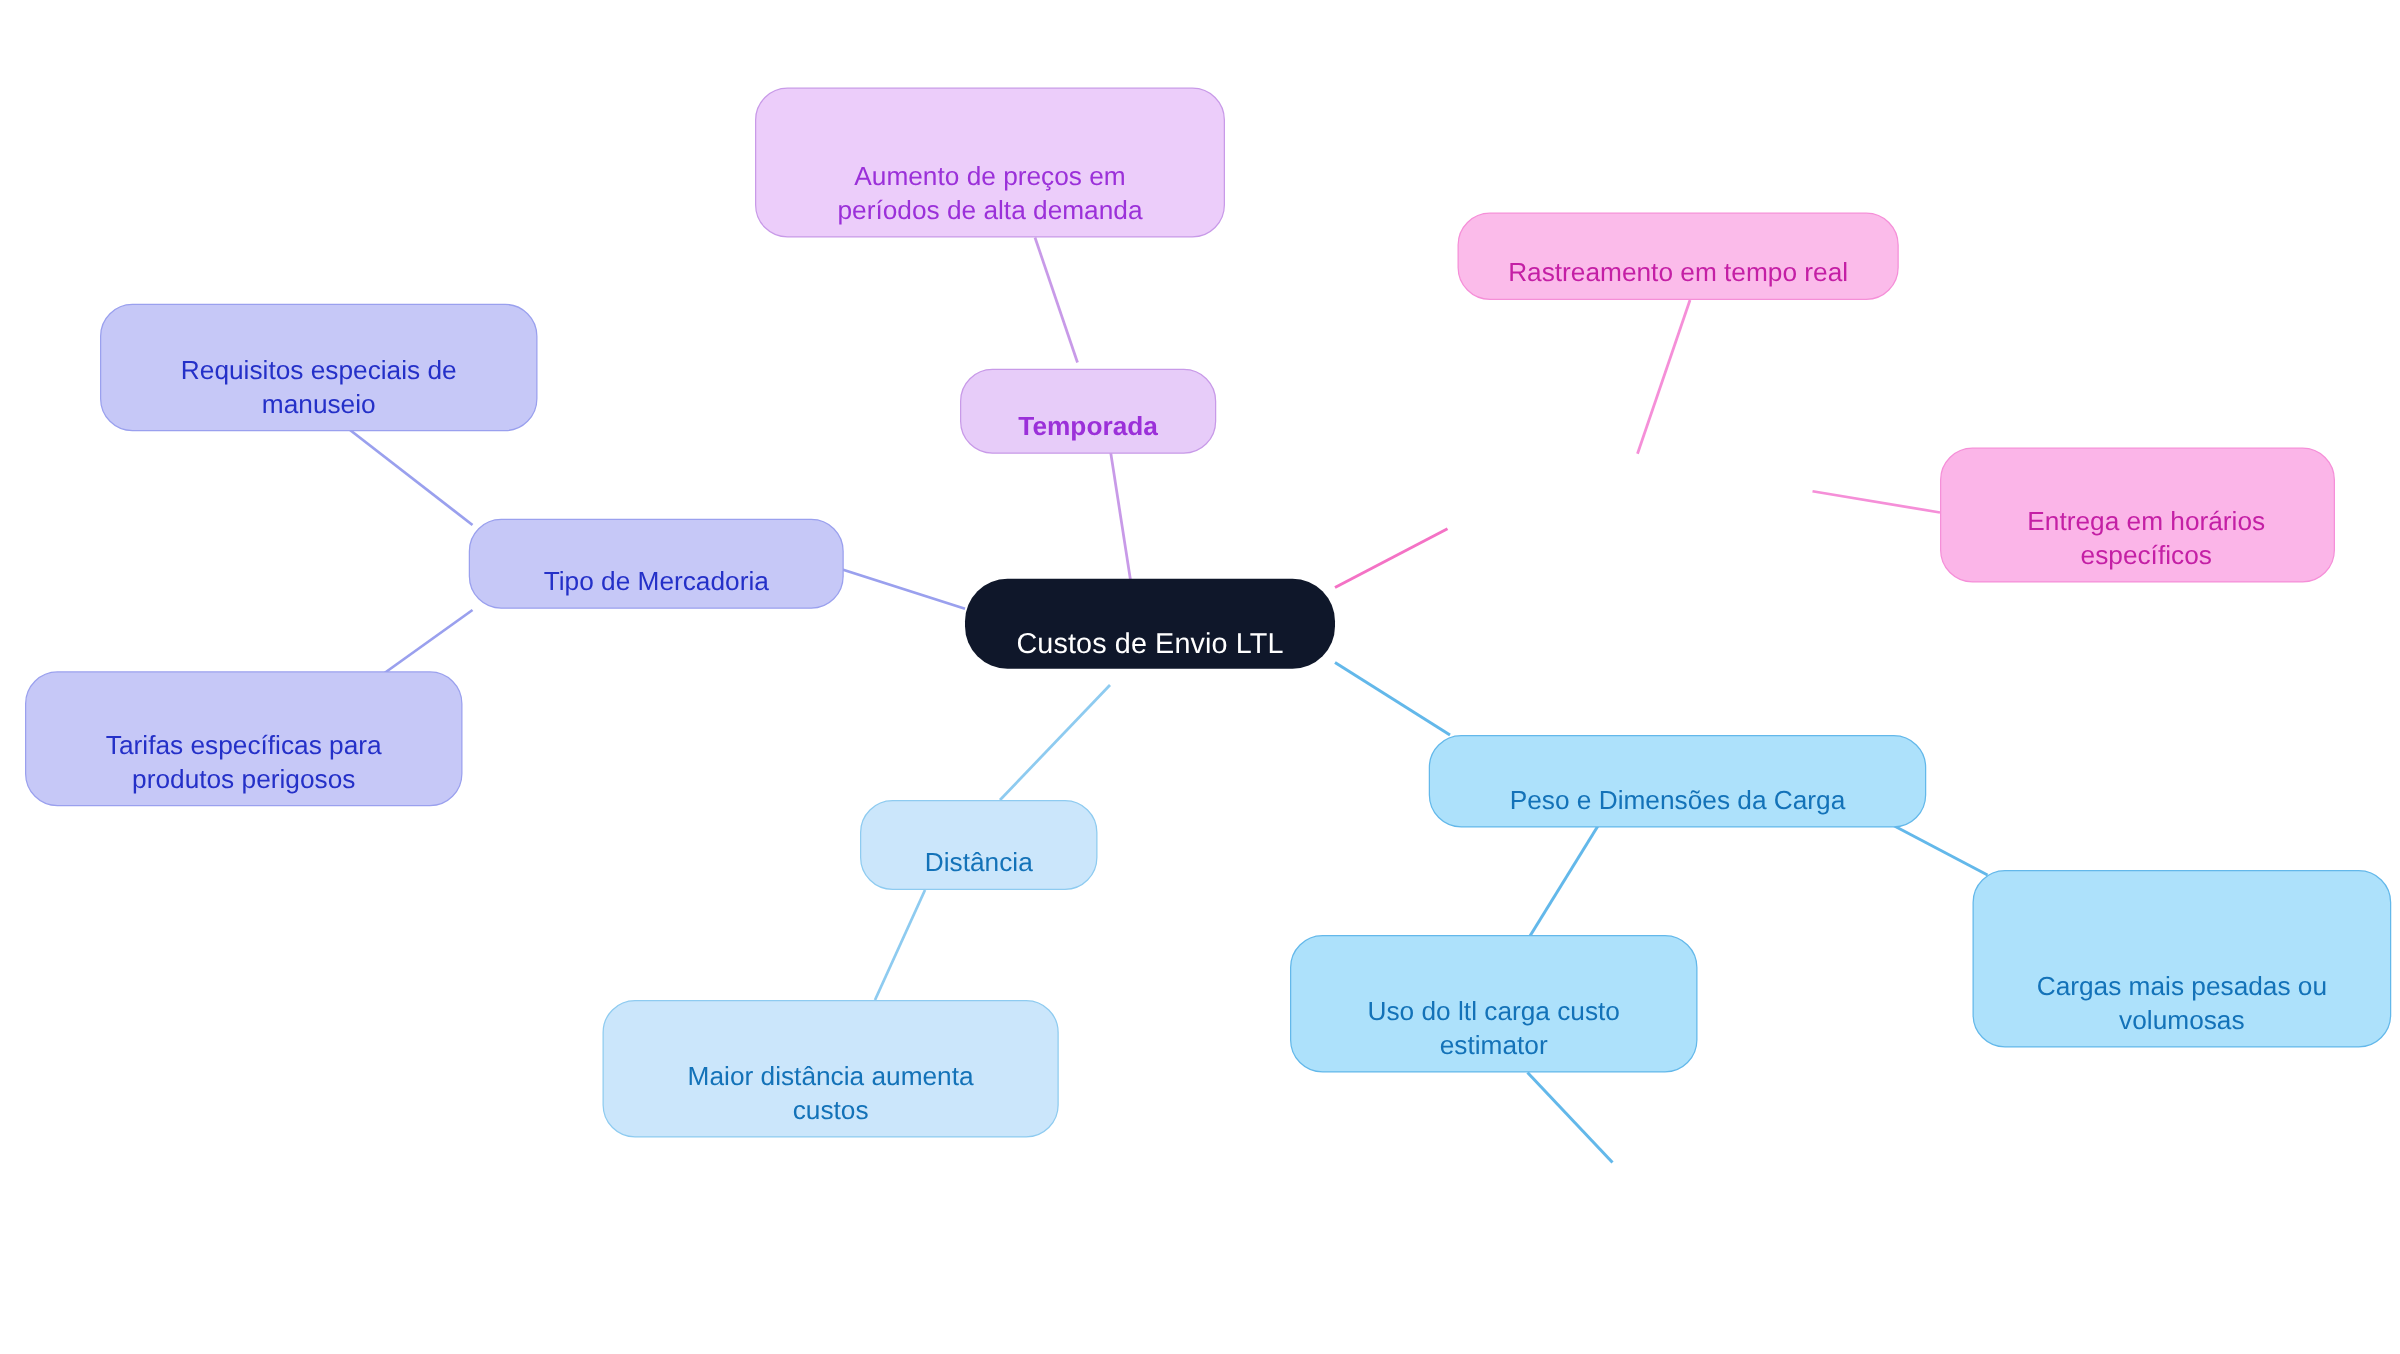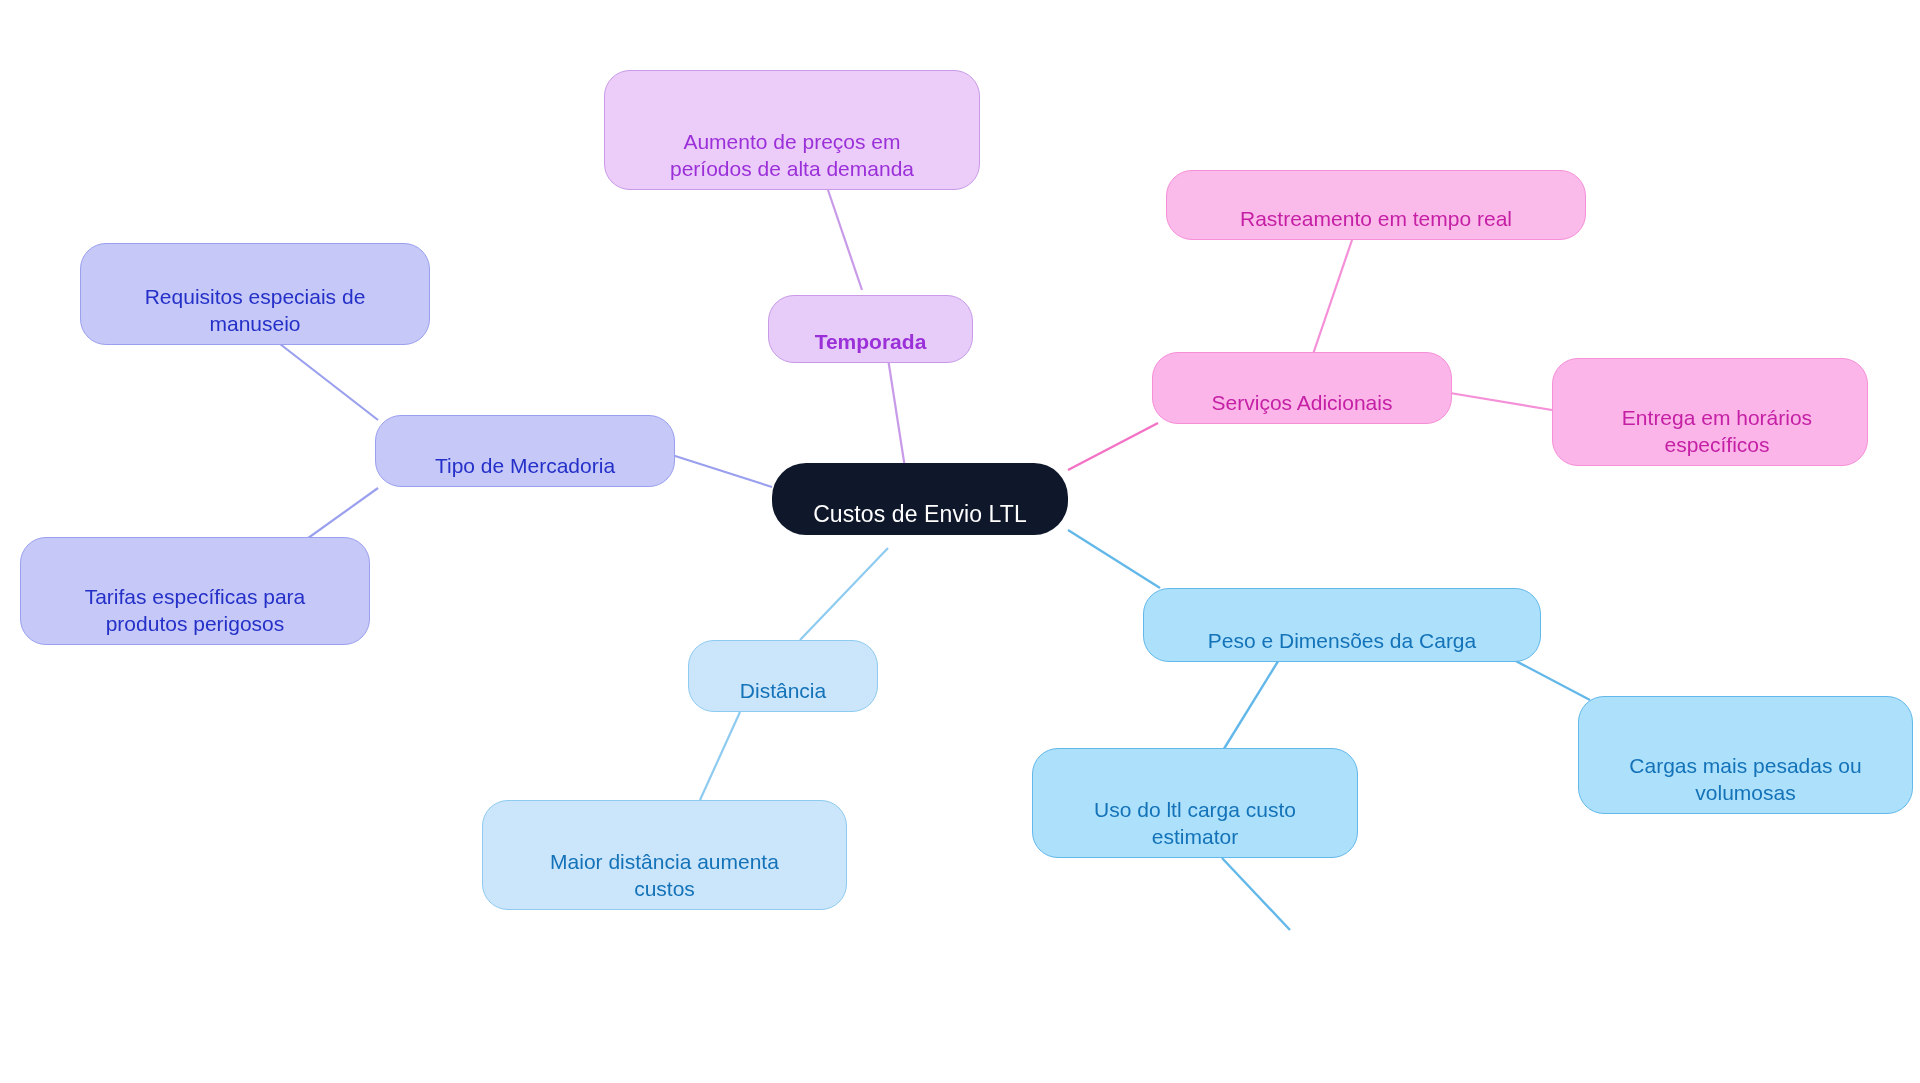--- a/index.html
+++ b/index.html
@@ -114,42 +114,38 @@
     <span>Requisitos especiais de
 manuseio</span>
   </div>
 
   <div class="node node-leaf" style="left:20px; top:537px; width:350px; height:108px;
               background:#c6c8f7; color:#2430c8; border-color:#9aa0ee;">
     <span>Tarifas específicas para
 produtos perigosos</span>
   </div>
 
-  <div class="node node-branch" style="left:1152px; top:352px; width:300px; height:72px;
-              background:#fbb5e8; color:#c41fa5; border-color:#f58fd8;">
-    <span>Serviços Adicionais</span>
-  </div>
 
-  <div class="node node-leaf" style="left:1166px; top:170px; width:420px; height:70px;
+  <div class="node node-leaf" style="left:1166px; top:170px; width:353px; height:70px;
               background:#fbbbea; color:#c41fa5; border-color:#f58fd8;">
     <span>Rastreamento em tempo real</span>
   </div>
 
   <div class="node node-leaf" style="left:1552px; top:358px; width:316px; height:108px;
               background:#fbb5e8; color:#c41fa5; border-color:#f58fd8;padding-left:28px;">
     <span>Entrega em horários
 específicos</span>
   </div>
 
   <div class="node node-branch" style="left:1143px; top:588px; width:398px; height:74px;
               background:#ade1fb; color:#1372b8; border-color:#63b8ea;">
     <span>Peso e Dimensões da Carga</span>
   </div>
 
-  <div class="node node-leaf" style="left:1578px; top:696px; width:335px; height:118px;
+  <div class="node node-leaf" style="left:1578px; top:696px; width:335px; height:142px;
               background:#ade1fb; color:#1372b8; border-color:#63b8ea;">
     <span>Cargas mais pesadas ou
 volumosas</span>
   </div>
 
   <div class="node node-leaf" style="left:1032px; top:748px; width:326px; height:110px;
               background:#ade1fb; color:#1372b8; border-color:#63b8ea;">
     <span>Uso do ltl carga custo
 estimator</span>
   </div>

